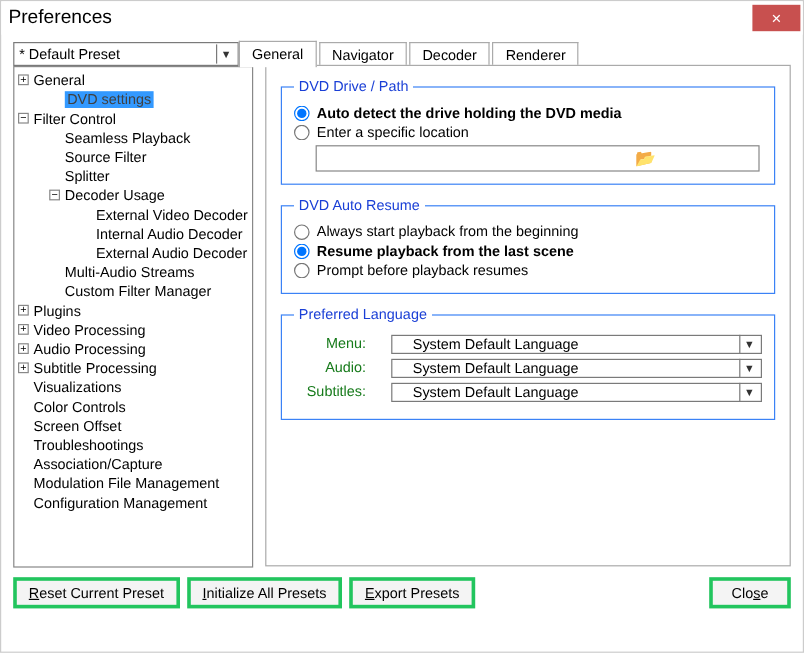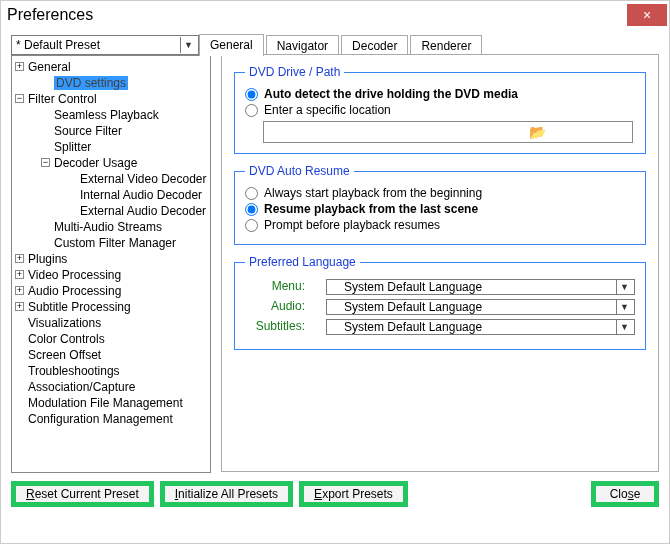--- a/index.html
+++ b/index.html
@@ -126,21 +126,21 @@
   .select {
     flex:1; height:16px; border:1px solid #7a7a7a; background:#fff;
     display:flex;align-items:center;justify-content:space-between;
     padding:0 2px 0 17px; font-size:12px;
   }
   .buttons {
     display:flex; gap:6px; padding: 8px 10px;
     align-items: center;
   }
   .btn {
-    height: 26px; border:5px solid #22c55e; background:#f4f4f4;
+    height: 26px; border:3px solid #22c55e; background:#f4f4f4;
     display:flex;align-items:center;justify-content:center;
     padding: 0 10px; font-size:12px;
   }
   .btn u { text-decoration: underline; }
   .spacer { flex:1; }
 </style>
 </head>
 <body>
 
 <div class="titlebar">

